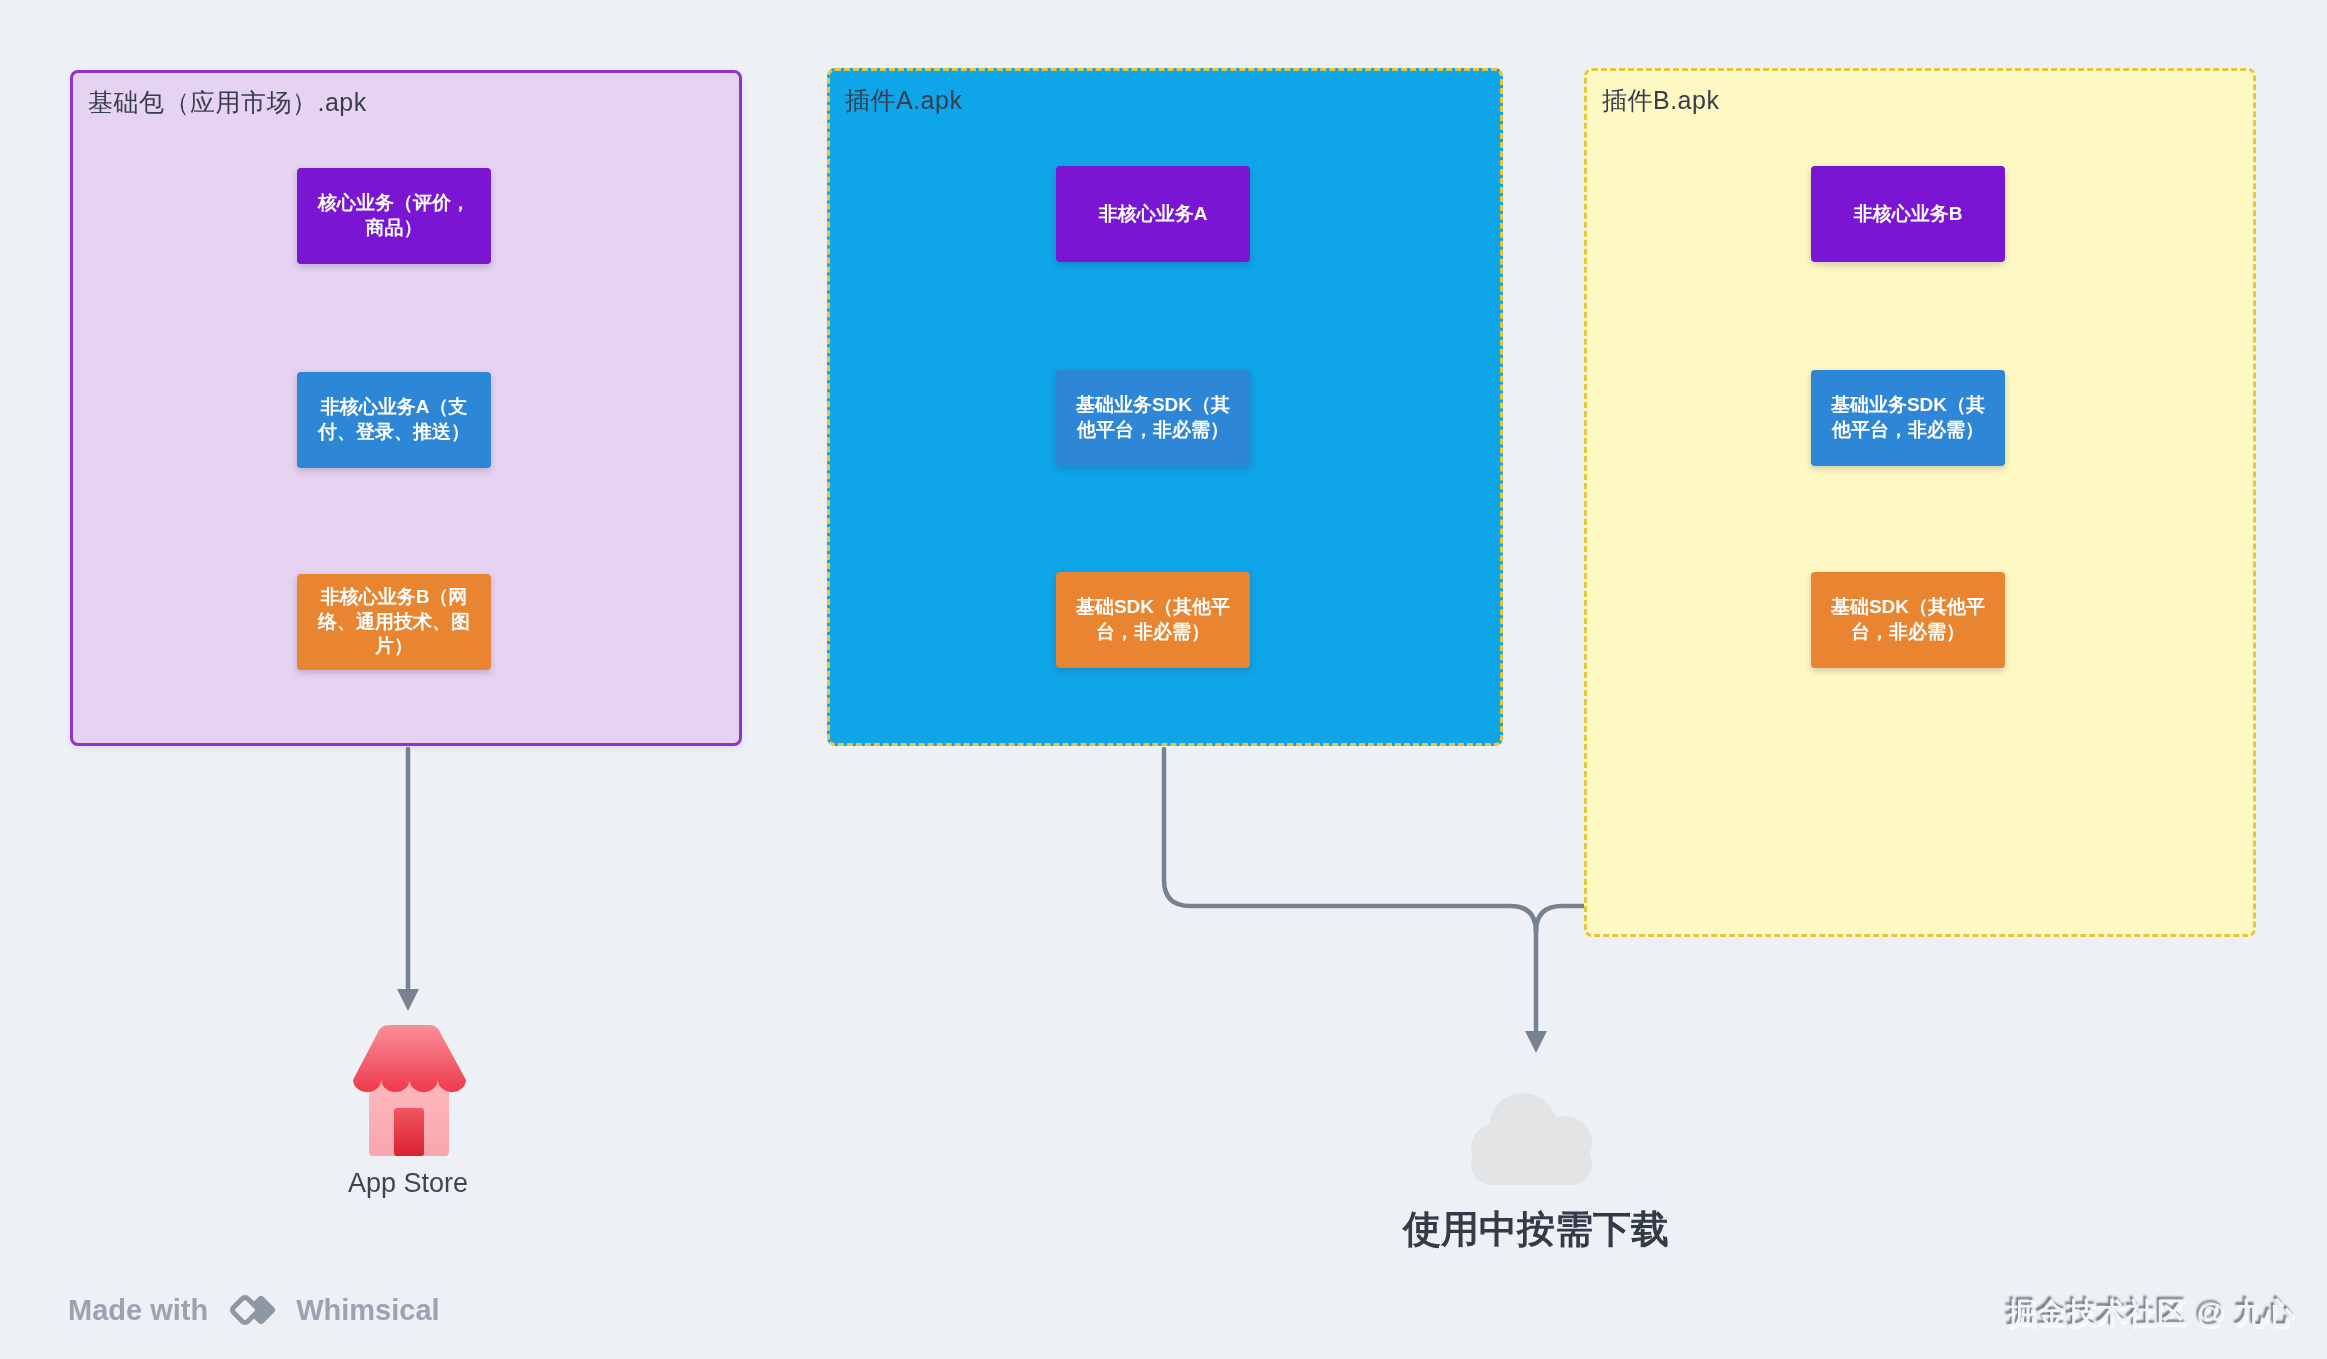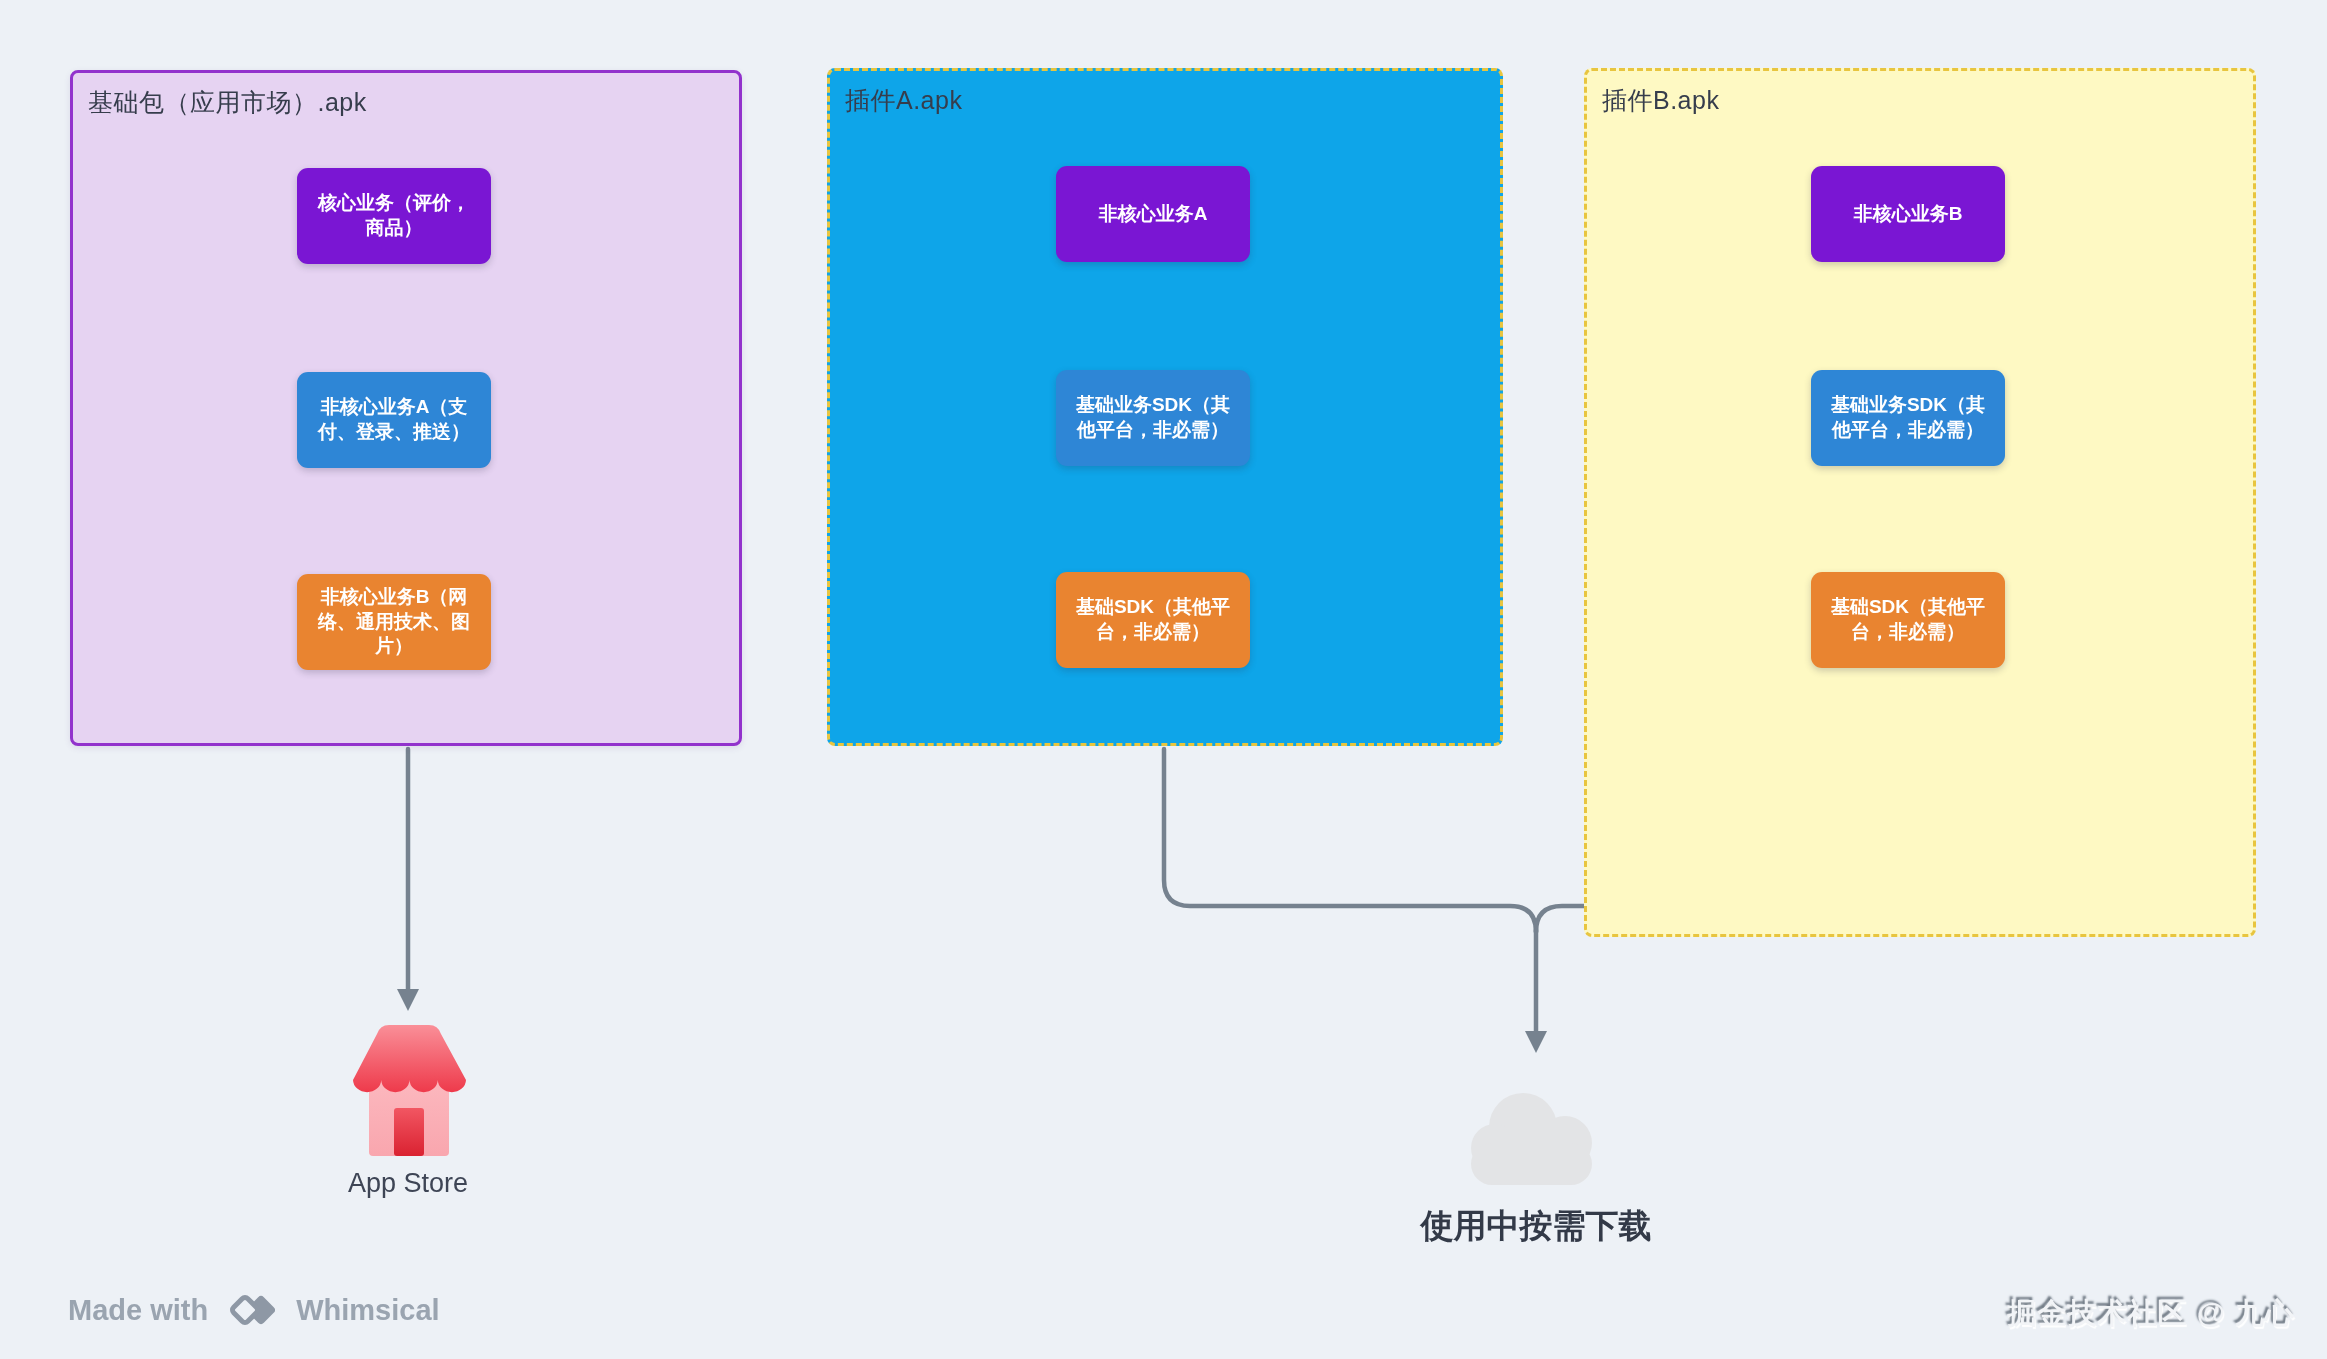--- a/index.html
+++ b/index.html
@@ -38,21 +38,21 @@
     position:absolute;left:15px;top:13px;
     font-size:25px;font-weight:500;color:#363d4c;
     letter-spacing:.5px;
     white-space:nowrap;
   }
   .node{
     position:absolute;
     left:calc(50% - 12px);
     transform:translateX(-50%);
     width:194px;height:96px;
-    border-radius:11px;
+    border-radius:4px;
     color:#ffffff;
     display:flex;align-items:center;justify-content:center;
     text-align:center;
     font-size:19px;font-weight:600;line-height:1.3;
     padding:4px 13px;box-sizing:border-box;
     box-shadow:0 3px 7px rgba(40,40,70,.22);
   }
   .node.row1{top:95px;}
   .node.row2{top:299px;}
   .node.row3{top:501px;}
@@ -69,21 +69,21 @@
   #cloud-icon{left:1468px;top:1085px;}
   .caption{
     position:absolute;text-align:center;
   }
   #app-store-label{
     left:288px;top:1168px;width:240px;
     font-size:27px;font-weight:500;color:#3e4555;
   }
   #cloud-label{
     left:1386px;top:1204px;width:300px;
-    font-size:33px;font-weight:700;color:#333a48;
+    font-size:38px;font-weight:700;color:#333a48;
   }
   #footer{
     position:absolute;left:68px;top:1290px;
     display:flex;align-items:center;gap:21px;
     color:#9aa4b0;font-size:29px;font-weight:700;
     cursor:pointer;
   }
   #watermark{
     position:absolute;right:32px;top:1294px;
     font-size:29px;font-weight:700;

